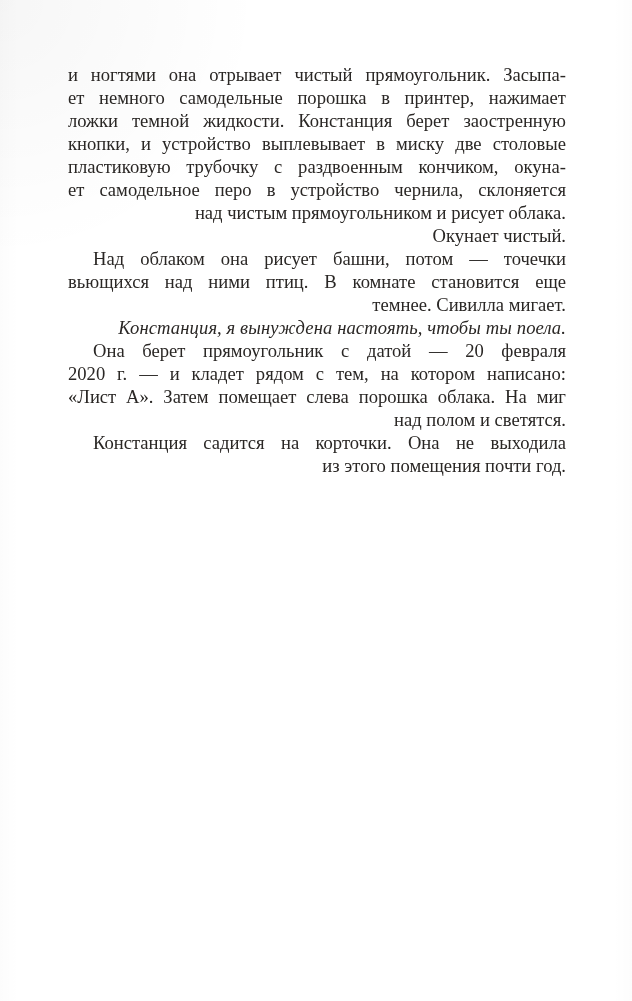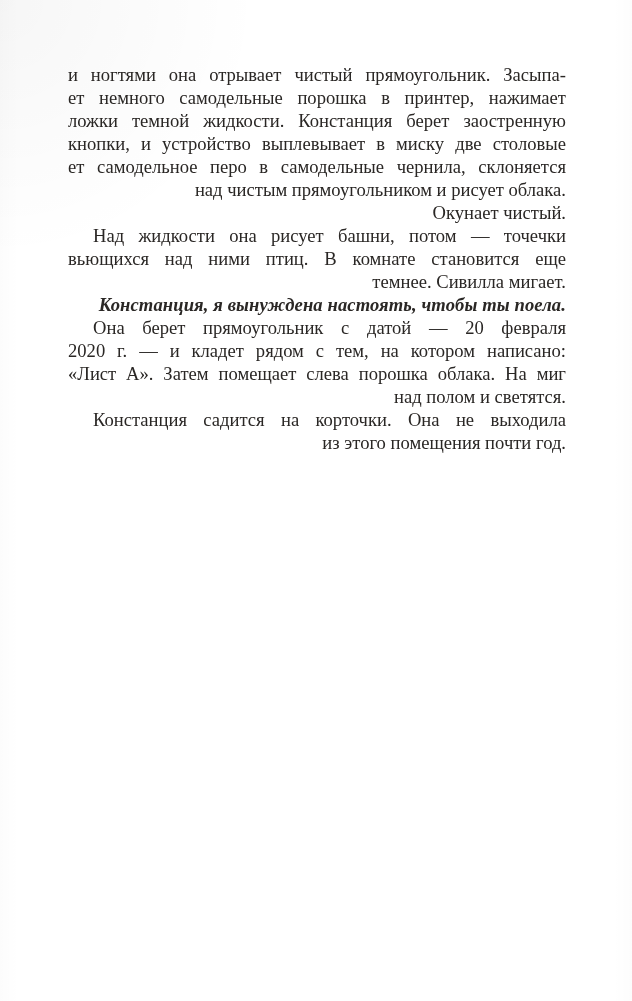--- a/index.html
+++ b/index.html
@@ -42,43 +42,44 @@
   
   .j {
     text-align: justify;
     text-align-last: justify;
   }
   
   .e { text-align: right; }
   
   .ind { text-indent: 25px; }
   
-  .ai { font-style: italic; font-weight: bold; letter-spacing: 0.1px; }
+  .ai { font-style: italic; font-weight: normal; letter-spacing: 0.1px; }
 </style>
 </head>
 <body>
 
 <div class="page">
   <div class="text-block">
 
     <div class="para">
       <div class="line j">и ногтями она отрывает чистый прямоугольник. Засыпа-</div>
       <div class="line j">ет немного самодельные порошка в принтер, нажимает</div>
       <div class="line j">ложки темной жидкости. Констанция берет заостренную</div>
       <div class="line j">кнопки, и устройство выплевывает в миску две столовые</div>
-      <div class="line j">ет самодельное перо в самодельные чернила, склоняется</div>
+      <div class="line j">пластиковую трубочку с раздвоенным кончиком, окуна-</div>
+      <div class="line j">ет самодельное перо в устройство чернила, склоняется</div>
       <div class="line e">над чистым прямоугольником и рисует облака.</div>
     </div>
 
     <div class="para">
       <div class="line e ind">Окунает чистый.</div>
     </div>
 
     <div class="para">
-      <div class="line j ind">Над жидкости она рисует башни, потом — точечки</div>
+      <div class="line j ind">Над облаком она рисует башни, потом — точечки</div>
       <div class="line j">вьющихся над ними птиц. В комнате становится еще</div>
       <div class="line e">темнее. Сивилла мигает.</div>
     </div>
 
     <div class="para">
       <div class="line e ind ai">Констанция, я вынуждена настоять, чтобы ты поела.</div>
     </div>
 
 
     <div class="para">

